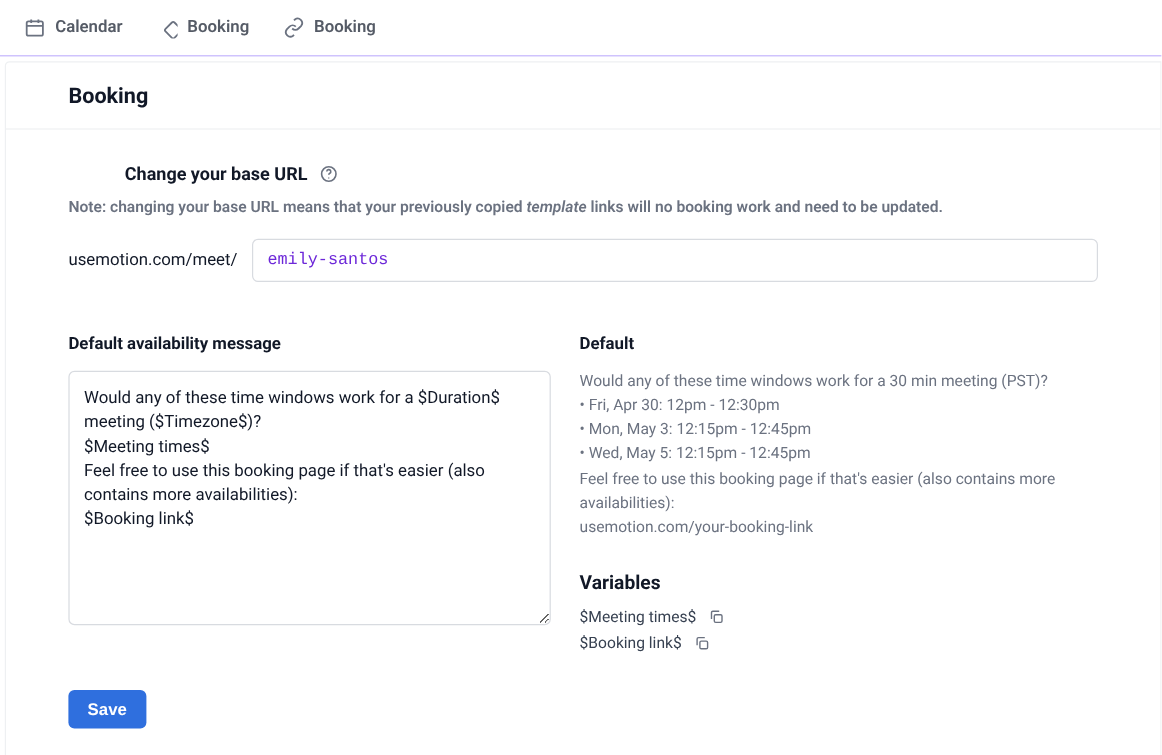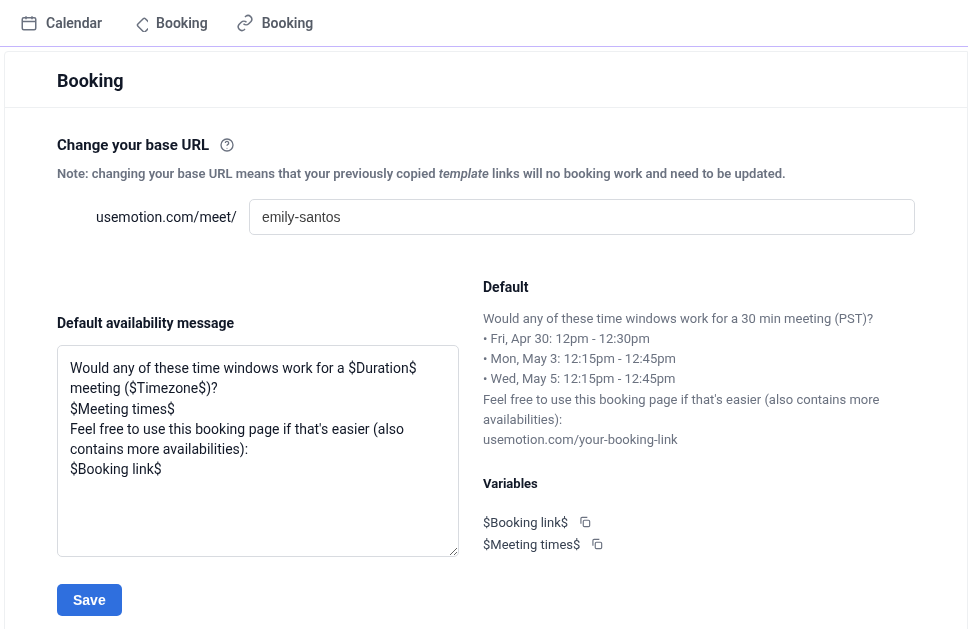--- a/index.html
+++ b/index.html
@@ -45,65 +45,66 @@
   }
   .section-title-row {
     display: flex;
     align-items: center;
     gap: 10px;
     margin-bottom: 12px;
   }
   .section-title {
     font-size: 15px;
     font-weight: 700;
+    margin-left: 47px;
   }
   .help-circle {
     width: 16px; height: 16px;
     color: #6b7280;
     cursor: pointer;
   }
   .note {
     font-size: 13px;
     color: #6b7280;
     font-weight: 600;
     margin-bottom: 18px;
   }
   .note .italic { font-style: italic; text-align: right; }
   .url-row {
     display: flex;
     align-items: center;
     gap: 12px;
     margin-bottom: 14px;
-    margin-left: 39px;
   }
   .url-prefix {
     font-size: 14px;
     color: #111827;
   }
   .url-input {
     flex: 1;
     height: 36px;
     border: 1px solid #d8dbe0;
     border-radius: 5px;
     padding: 0 12px;
     font-size: 14px;
-    color: #404040;
+    color: #6d28d9;
     outline: none;
+    font-family: Liberation Mono, monospace;
   }
   .invite-text {
     font-size: 13px;
     color: #6b7280;
   }
   .cols {
     display: flex;
     gap: 24px;
     padding: 30px 52px 0;
     align-items: flex-start;
   }
-  .col-left { width: 402px; flex: 0 0 auto; margin-top: 36px; }
+  .col-left { width: 402px; flex: 0 0 auto; }
   .col-right { flex: 1; min-width: 0; }
   .subhead {
     font-size: 14px;
     font-weight: 700;
     margin-bottom: 14px;
   }
   .msg-textarea {
     width: 100%;
     height: 212px;
     border: 1px solid #d8dbe0;
@@ -117,23 +118,23 @@
     color: #111827;
   }
   .sample-text {
     font-size: 13px;
     color: #6b7280;
     line-height: 1.55;
     white-space: pre-line;
     margin-bottom: 26px;
   }
   .vars-head {
-    font-size: 13px;
-    font-weight: 700;
-    margin-bottom: 24px;
+    font-size: 16px;
+    font-weight: 700;
+    margin-bottom: 12px;
     color: #111827;
   }
   .var-row {
     display: flex;
     align-items: center;
     gap: 10px;
     font-size: 13px;
     color: #374151;
     margin-bottom: 7px;
   }
@@ -217,33 +218,33 @@
       <div class="sample-text">Would any of these time windows work for a 30 min meeting (PST)?
 • Fri, Apr 30: 12pm - 12:30pm
 • Mon, May 3: 12:15pm - 12:45pm
 • Wed, May 5: 12:15pm - 12:45pm
 Feel free to use this booking page if that's easier (also contains more availabilities):
 usemotion.com/your-booking-link</div>
 
       <div class="vars-head">Variables</div>
 
       <div class="var-row">
+        <span>$Meeting times$</span>
+        <svg class="copy-icon" viewBox="0 0 24 24" fill="none" stroke="currentColor" stroke-width="2">
+            <rect x="9" y="9" width="11" height="11" rx="2"></rect>
+            <path d="M5 15V6a2 2 0 0 1 2-2h9"></path>
+          </svg>
+      </div>
+      <div class="var-row">
         <span>$Booking link$</span>
         <svg class="copy-icon" viewBox="0 0 24 24" fill="none" stroke="currentColor" stroke-width="2">
             <rect x="9" y="9" width="11" height="11" rx="2"></rect>
             <path d="M5 15V6a2 2 0 0 1 2-2h9"></path>
           </svg>
       </div>
-      <div class="var-row">
-        <span>$Meeting times$</span>
-        <svg class="copy-icon" viewBox="0 0 24 24" fill="none" stroke="currentColor" stroke-width="2">
-            <rect x="9" y="9" width="11" height="11" rx="2"></rect>
-            <path d="M5 15V6a2 2 0 0 1 2-2h9"></path>
-          </svg>
-      </div>
     </div>
   </div>
 
   <div class="save-row">
     <button class="save-btn">Save</button>
   </div>
 
 </div>
 
 </body></html>

